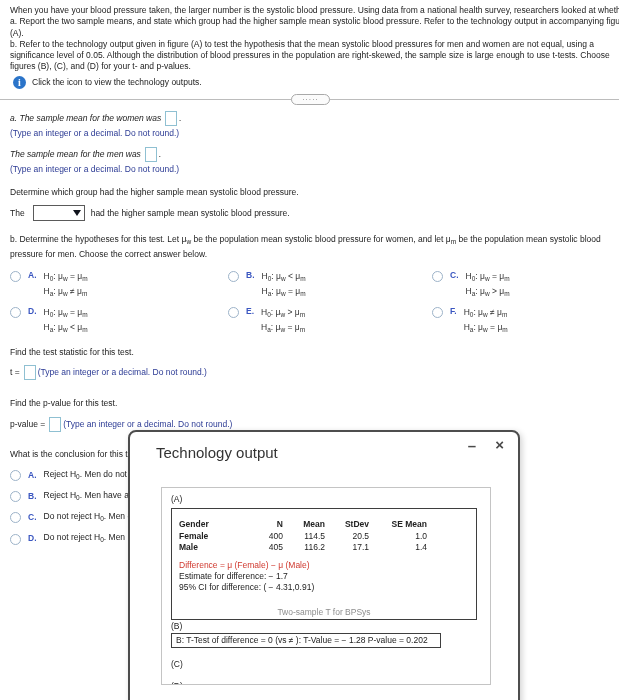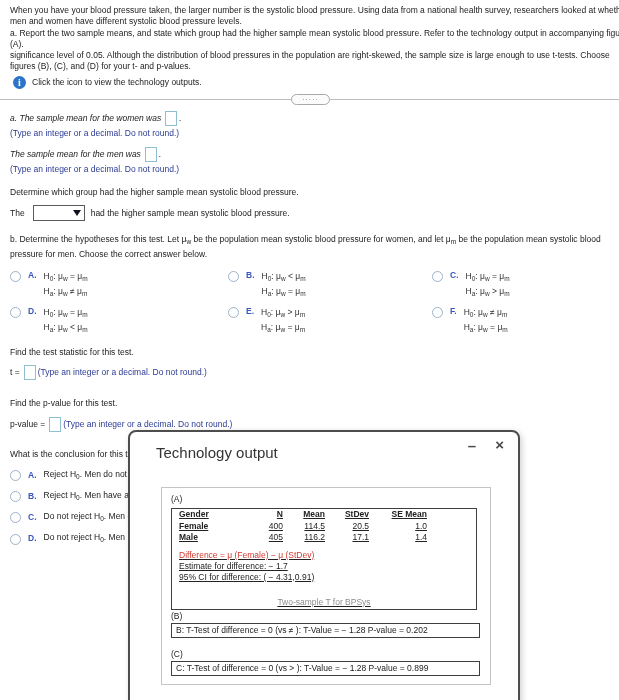--- a/index.html
+++ b/index.html
@@ -55,46 +55,46 @@
   }
   .popup-title { position:absolute; left:26px; top:15px; font-size:15px; color:#333; }
   .win-btn { position:absolute; color:#4a4a4a; cursor:default; }
   .btn-min { right:42px; top:8px; font-size:15px; font-weight:bold; }
   .btn-close { right:14px; top:7px; font-size:15px; font-weight:bold; }
   .popup-content {
     position:absolute; left:31px; top:55px; width:330px; height:198px;
     border:1px solid #c4c4c4; background:#fff; padding:5px 7px; overflow:hidden;
     font-size:8.5px; line-height:11px; color:#222;
   }
-  .boxA { border:1px solid #3e3e3e; margin-top:3px; margin-left:2px; width:306px; padding:0 7px 1px;text-decoration:underline; }
+  .boxA { border:1px solid #3e3e3e; margin-top:3px; margin-left:2px; width:306px; padding:10px 7px 1px; }
   .ttable { border-collapse:collapse; font-size:8.5px; line-height:11.5px; }
   .ttable td { padding:0; }
   .ttable .cg { width:62px; text-align:left; font-weight:bold; }
   .ttable .cn { width:42px; text-align:right; }
   .ttable .cm { width:42px; text-align:right; }
   .ttable .cs { width:44px; text-align:right; }
   .ttable .ce { width:58px; text-align:right; }
   .ttable .hdr td { font-weight:bold; }
   .redline { color:#d0392f; margin-top:6px; }
   .caption { text-align:center; color:#8e8e8e; margin-top:14px; }
   .seclabel { margin-left:2px; margin-top:1px; }
-  .tbox { border:1px solid #3e3e3e; margin-left:2px; width:309px; padding:1px 4px; margin-top:1px; }
+  .tbox { border:1px solid #3e3e3e; margin-left:2px; width:270px; padding:1px 4px; margin-top:1px; }
   .gap10 { height:10px; }
 </style>
 </head>
 <body>
 
 <div class="page">
   <div class="content">
 
     <div>
       <div class="pline">When you have your blood pressure taken, the larger number is the systolic blood pressure. Using data from a national health survey, researchers looked at whether</div>
-      <div class="pline">men and women have different systolic blood pressure levels.</div>
       <div class="pline">a. Report the two sample means, and state which group had the higher sample mean systolic blood pressure. Refer to the technology output in accompanying figure</div>
       <div class="pline">(A).</div>
+      <div class="pline">b. Refer to the technology output given in figure (A) to test the hypothesis that the mean systolic blood pressures for men and women are not equal, using a</div>
       <div class="pline">significance level of 0.05. Although the distribution of blood pressures in the population are right-skewed, the sample size is large enough to use t-tests. Choose</div>
       <div class="pline">figures (B), (C), and (D) for your t- and p-values.</div>
     </div>
 
     <div class="info-row">
       <span class="info-icon">i</span>
       <span>Click the icon to view the technology outputs.</span>
     </div>
 
     <div class="divider">
@@ -249,31 +249,30 @@
           </tr>
           <tr>
             <td class="cg">Male</td>
             <td class="cn">405</td>
             <td class="cm">116.2</td>
             <td class="cs">17.1</td>
             <td class="ce">1.4</td>
           </tr>
         </tbody>
           </table>
-        <div class="redline">Difference = μ (Female) − μ (StDev)</div>
+        <div class="redline">Difference = μ (Female) − μ (Male)</div>
         <div>Estimate for difference:  − 1.7</div>
         <div>95% CI for difference: ( − 4.31,0.91)</div>
         <div class="caption">Two-sample T for BPSys</div>
       </div>
 
       <div class="seclabel">(B)</div>
       <div class="tbox">B: T-Test of difference = 0 (vs ≠ ): T-Value =  − 1.28   P-value = 0.202</div>
 
       <div class="gap10"></div>
       <div class="seclabel">(C)</div>
-      <div class="tbox">C: T-Test of difference = 0 (vs &gt; ): T-Value =  − 1.28   P-value = 0.899</div>
 
       <div class="gap10"></div>
       <div class="seclabel">(D)</div>
 
     </div>
   </div>
 </div>
 
 </body></html>

